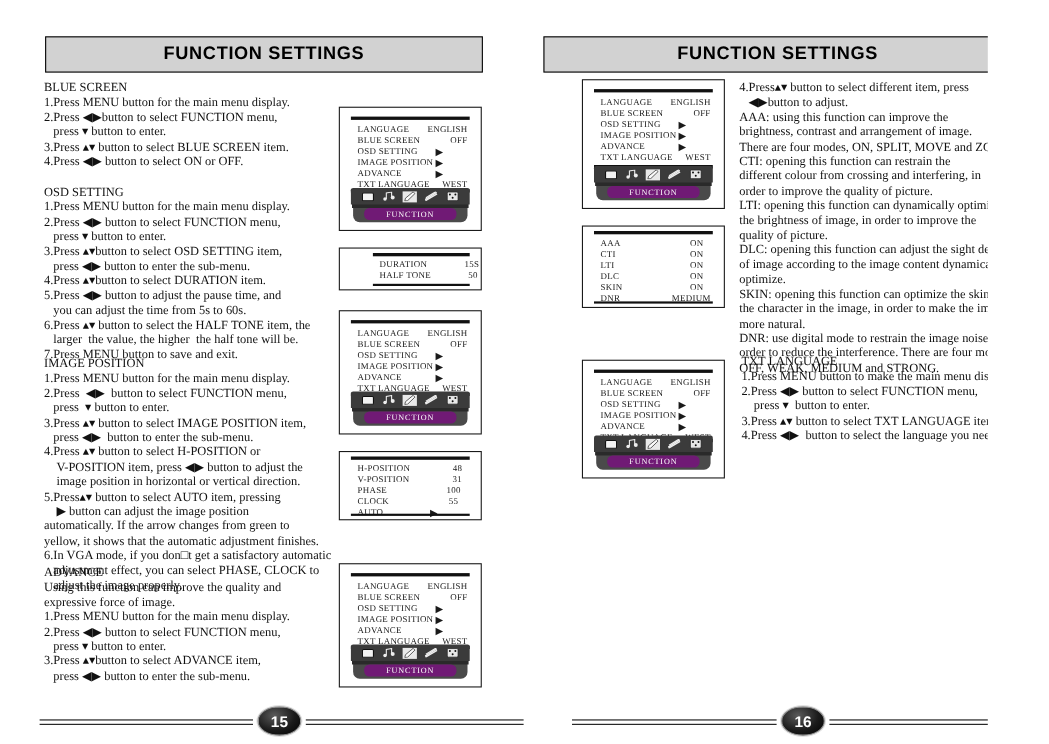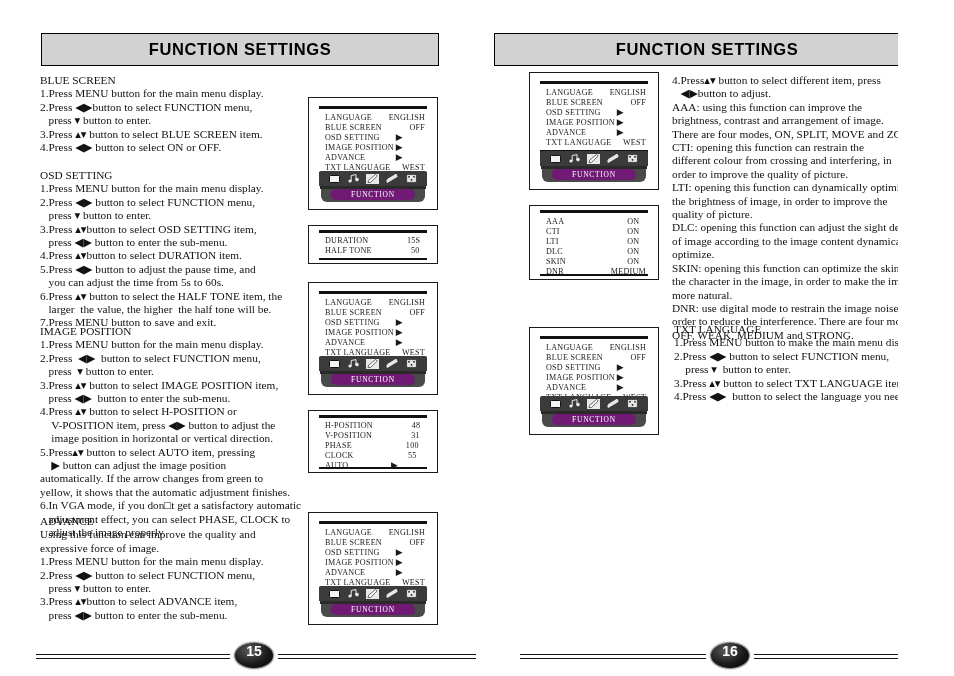--- a/index.html
+++ b/index.html
@@ -74,21 +74,21 @@
     top: 15px;
     font-family: "Liberation Serif", serif;
     font-size: 8.1px;
     line-height: 10.1px;
     letter-spacing: 0.25px;
     color: #1a1a1a;
   }
   .osd-row {
     display: flex;
     justify-content: space-between;
-    align-items: flex-start;
+    align-items: flex-end;
   }
   .osd-row .k { white-space: nowrap; }
   .osd-row .v { white-space: nowrap; }
   .osd-row .v.arrow { font-size: 9px; margin-right: 22px; line-height: 9px; }
 
   
   .osd-list.cols .osd-row { justify-content: flex-start; gap: 34px; }
   .osd-list.cols .osd-row .k { width: 64px; }
   .osd-list.cols .osd-row .v { width: 40px; text-align: center; }
 
@@ -156,21 +156,21 @@
     border-top: 1.6px solid #111;
     border-bottom: 1.6px solid #111;
   }
   .pagenum {
     position: absolute;
     top: 20px;
     width: 40px; height: 27px;
     border-radius: 50%;
     background: radial-gradient(ellipse at 38% 30%, #5a5a5a 0%, #1b1b1b 55%, #000 100%);
     border: 1.5px solid #8d8d8d;
-    display: flex; align-items: flex-start; justify-content: center;
+    display: flex; align-items: center; justify-content: center;
     box-shadow: 0 0 0 1px #e2e2e2;
   }
   .pagenum span {
     color: #fff;
     font-family: "Liberation Sans", sans-serif;
     font-weight: bold;
     font-size: 14px;
   }
 </style>
 </head>
@@ -325,21 +325,21 @@
               </svg>
             </div>
           </div>
         <div class="osd-footer">
           <span>FUNCTION</span>
         </div>
       </div>
     </div>
   </div>
 
-  <div class="osd" style="left:308px; top:225px; width:130px; height:39px;">
+  <div class="osd" style="left:308px; top:225px; width:130px; height:39px;padding-left:20px;">
     <div class="osd-inner">
       <div class="rule rule-top" style="top:4px;"></div>
       <div class="osd-list cols" style="top:10px;">
           <div class="osd-row">
             <span class="k">DURATION</span>
             <span class="v">15S</span>
           </div>
           <div class="osd-row">
             <span class="k">HALF TONE</span>
             <span class="v">50</span>

